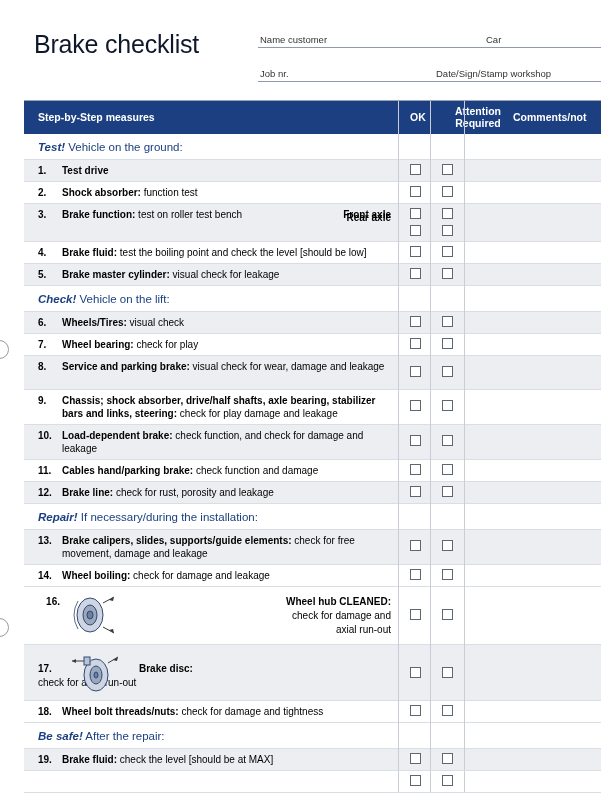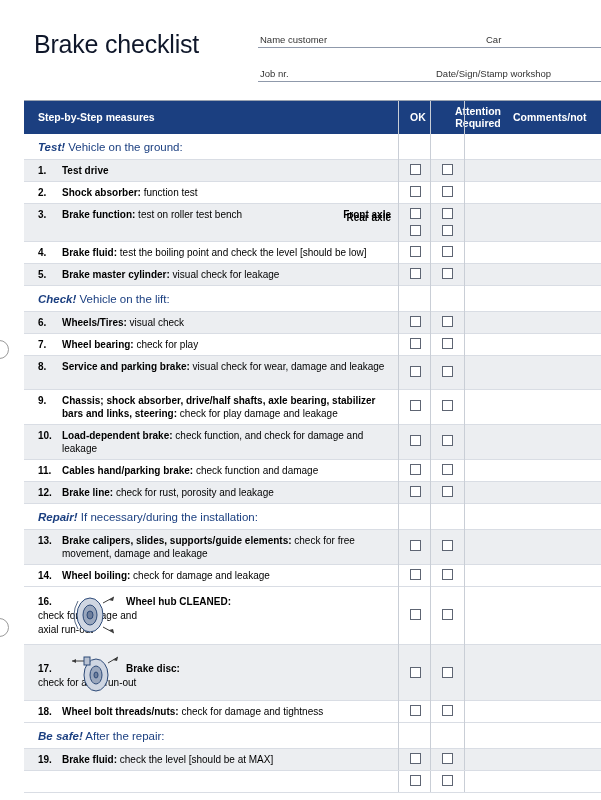--- a/index.html
+++ b/index.html
@@ -163,21 +163,21 @@
   .vsep.s3 { left: 440px; }
 
   
   .imgrow { min-height: 56px; }
   .imgrow .cell-text { padding-top: 8px; }
   .imgrow .label {
     margin-left: 88px;
     font-size: 10px;
     line-height: 14px;
   }
-  .imgrow .label b { font-weight: bold; }
+  .imgrow .label b { font-weight: bold; margin-left: 13px; }
 
   .art {
     position: absolute;
     left: 24px;
     top: 6px;
     width: 62px;
     height: 44px;
   }
 </style>
 </head>
@@ -395,21 +395,21 @@
     </div>
     <span class="vsep s1"></span>
     <span class="vsep s2"></span>
     <span class="vsep s3"></span>
     <span class="cbx ok" style="top:4px"></span>
     <span class="cbx attn" style="top:4px"></span>
   </div>
 
 
   <div class="row plain imgrow" style="min-height:58px">
-    <div class="cell-text" style="">
+    <div class="cell-text" style="text-align:right;">
       <span class="num">16.</span>
 
       <span class="art">
         <svg viewBox="0 0 62 44" width="62" height="44" xmlns="http://www.w3.org/2000/svg">
           <g fill="none" stroke="#2d4a78" stroke-width="1">
             <ellipse cx="28" cy="22" rx="13" ry="17" fill="#cfd6e2"></ellipse>
             <ellipse cx="28" cy="22" rx="7" ry="10" fill="#9aa7bd"></ellipse>
             <ellipse cx="28" cy="22" rx="3" ry="4" fill="#6f7f9c"></ellipse>
             <path d="M41 10 L52 4" stroke="#3a3a3a"></path>
             <path d="M41 34 L52 40" stroke="#3a3a3a"></path>

